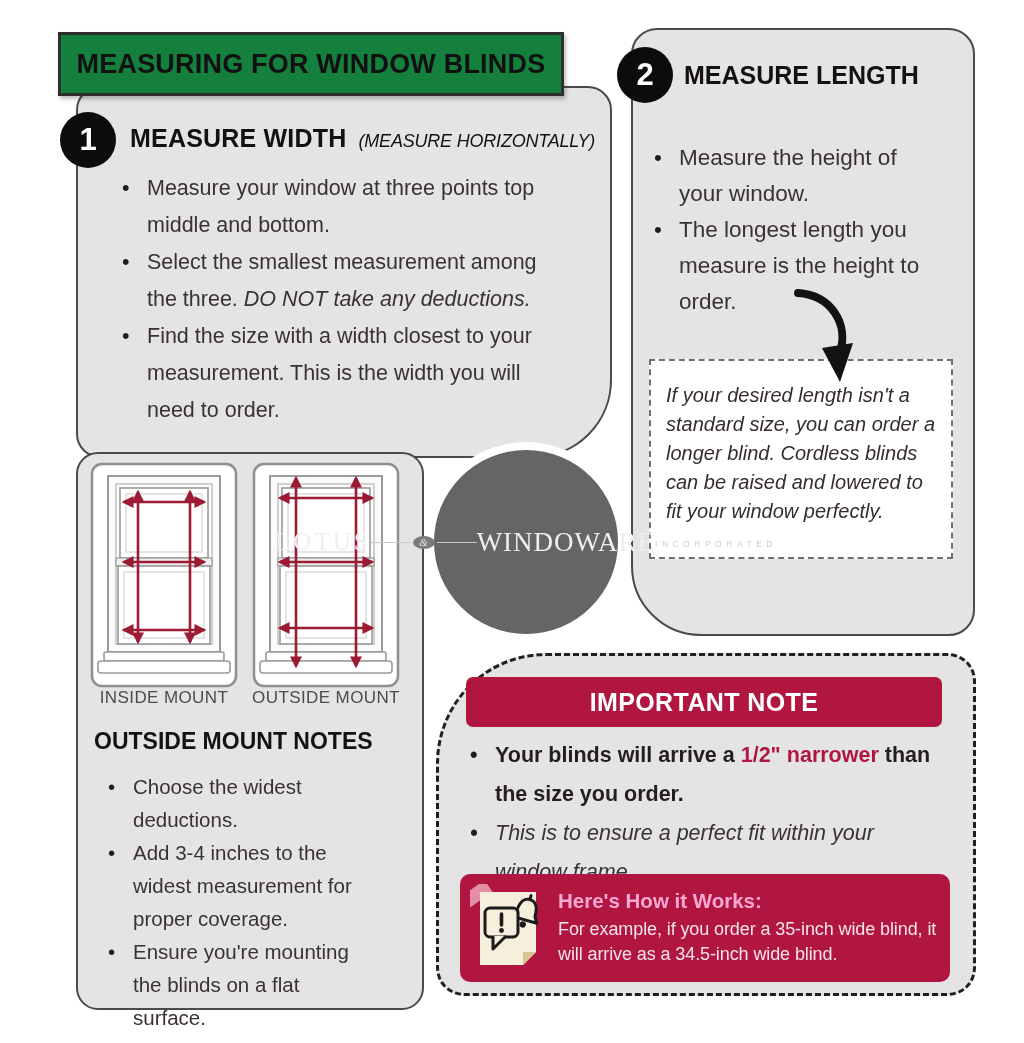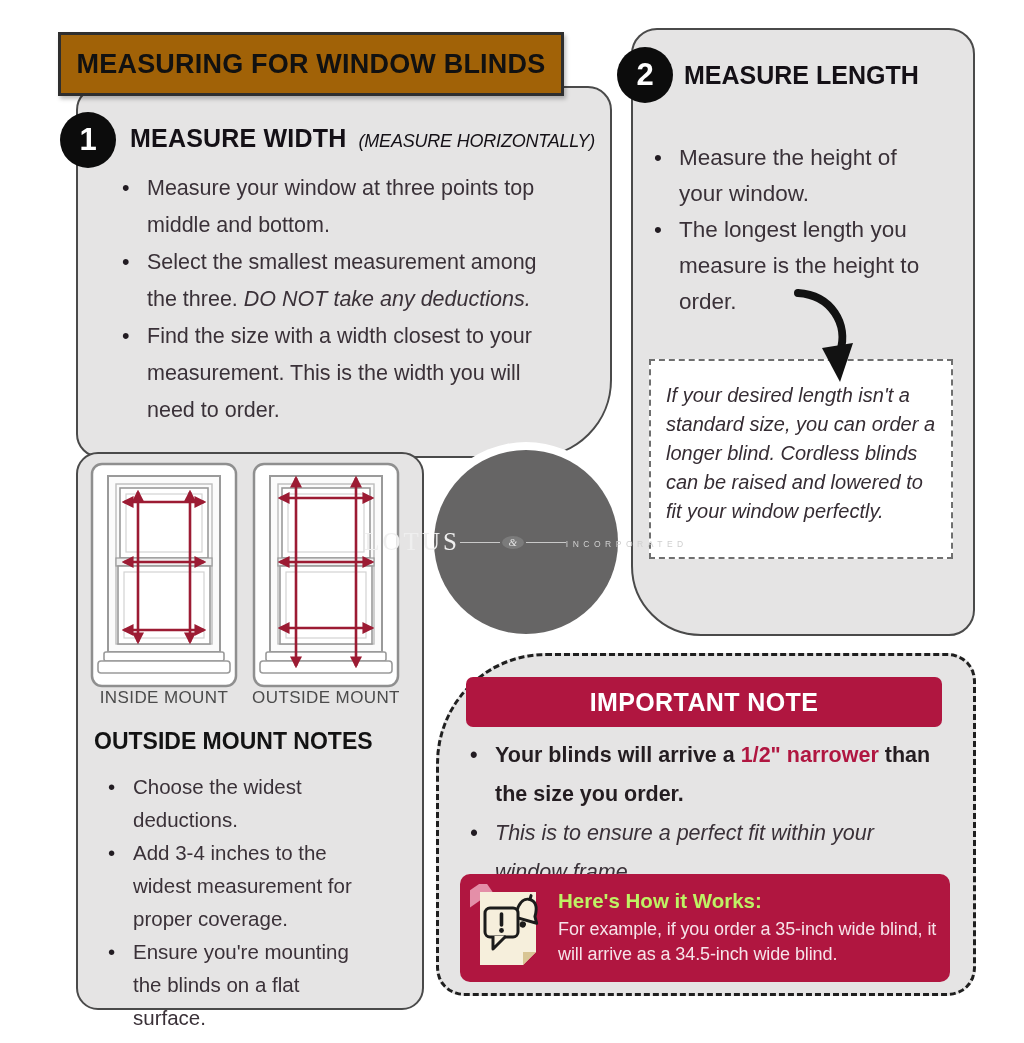--- a/index.html
+++ b/index.html
@@ -10,21 +10,21 @@
   
   .panel{position:absolute;background:#e5e4e4;border:2px solid #4a4a4a;}
   .panel-s1{left:76px;top:86px;width:532px;height:368px;border-radius:24px 24px 78px 24px;}
   .panel-s2{left:631px;top:28px;width:340px;height:604px;border-radius:26px 26px 26px 70px;}
   .panel-bl{left:76px;top:452px;width:344px;height:554px;border-radius:22px;}
   .panel-br{left:436px;top:653px;width:534px;height:337px;border:3px dashed #1f1f1f;border-radius:110px 28px 28px 28px;border-top-left-radius:110px;}
 
   
   .title-box{
     position:absolute;left:58px;top:32px;width:500px;height:58px;
-    background:#a16207;border:3px solid #2e2e2e;box-shadow:2px 3px 4px rgba(0,0,0,.25);
+    background:#15803d;border:3px solid #2e2e2e;box-shadow:2px 3px 4px rgba(0,0,0,.25);
     display:flex;align-items:center;justify-content:center;
     font-size:27px;font-weight:bold;color:#111;letter-spacing:.2px;z-index:6;
   }
 
   
   .badge{
     position:absolute;width:56px;height:56px;border-radius:50%;background:#0c0c0c;
     color:#fff;font-size:31px;font-weight:bold;display:flex;align-items:center;justify-content:center;z-index:7;
   }
   .badge-1{left:60px;top:112px;}
@@ -91,21 +91,21 @@
     position:absolute;left:466px;top:677px;width:476px;height:50px;background:#b01640;border-radius:7px;
     display:flex;align-items:center;justify-content:center;color:#fff;font-size:25px;font-weight:bold;
     letter-spacing:.4px;z-index:3;
   }
   .hiw-box{
     position:absolute;left:460px;top:874px;width:490px;height:108px;background:#b01640;border-radius:10px;
     display:flex;align-items:center;z-index:3;
   }
   .hiw-icon{margin:0 12px 0 10px;flex:0 0 auto;}
   .hiw-text{flex:1;padding-right:8px;}
-  .hiw-head{color:#bef264;font-size:20.5px;font-weight:bold;margin-bottom:4px;}
+  .hiw-head{color:#f9a8d4;font-size:20.5px;font-weight:bold;margin-bottom:4px;}
   .hiw-body{color:#f6e3e9;font-size:18px;line-height:25px;letter-spacing:-.1px;}
 </style>
 </head>
 <body>
 
 <div class="canvas">
 
   <section class="panel panel-s1"></section>
 
   <div class="title-box">MEASURING FOR WINDOW BLINDS</div>
@@ -229,17 +229,18 @@
   </div>
 
   <div class="logo-ring">
     <div class="logo-circle">
       <div class="logo-l1">LOTUS</div>
       <div class="logo-div">
         <span class="rule"></span>
         <span class="logo-amp">&amp;</span>
         <span class="rule"></span>
       </div>
+      <div class="logo-l2">WINDOWARE</div>
       <div class="logo-l3">INCORPORATED</div>
     </div>
   </div>
 
 </div>
 
 </body></html>

